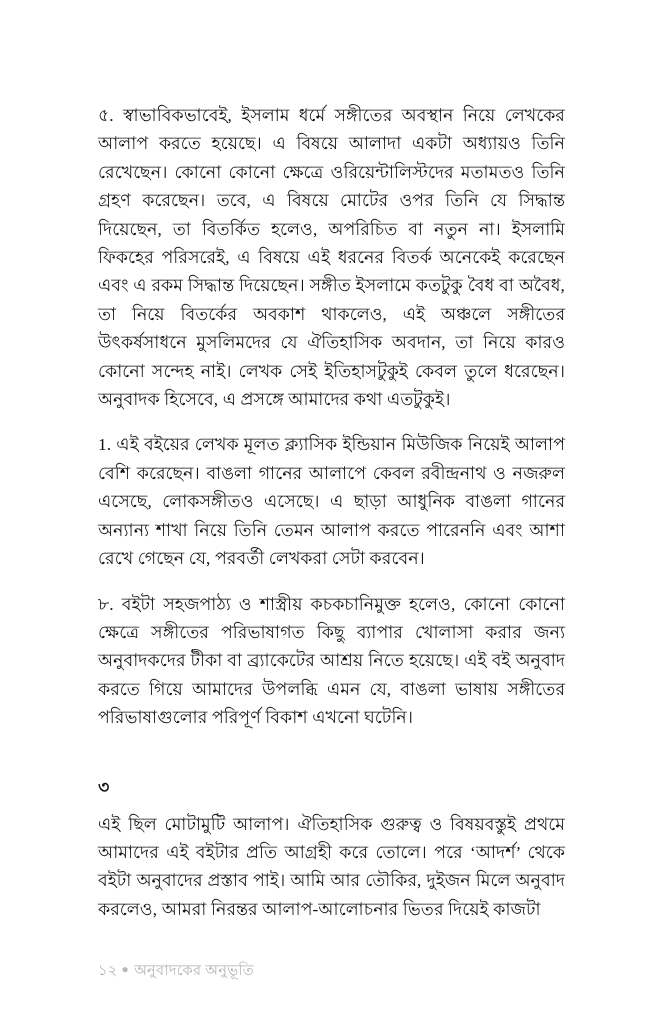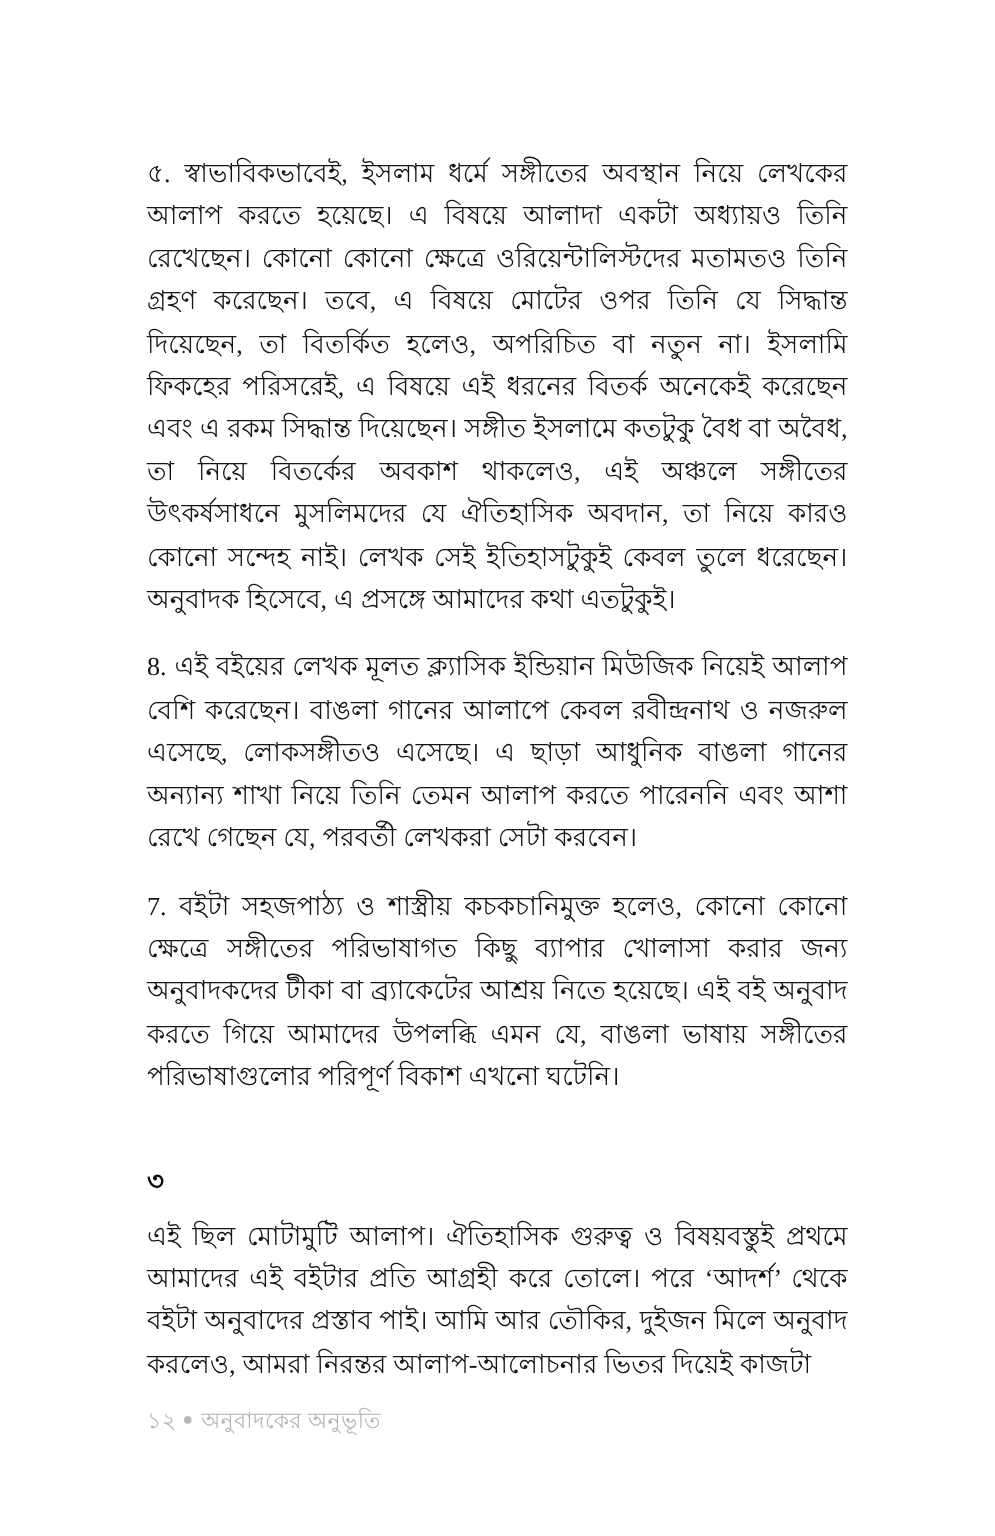--- a/index.html
+++ b/index.html
@@ -52,21 +52,21 @@
     color: #0d0d0d;
     text-align: left;
     letter-spacing: 0.2px;
   }
   .para-closing {
     margin-bottom: 0;
   }
   .footer {
     position: absolute;
     left: 98px;
-    bottom: 66px;
+    bottom: 44px;
     width: 467px;
     font-size: 14.6px;
     line-height: 20px;
     color: #b4b4b4;
     letter-spacing: 0.3px;
     white-space: nowrap;
   }
   .footer-page-number {
     color: #b4b4b4;
   }
@@ -83,24 +83,24 @@
 </style>
 </head>
 <body>
 
 <div class="page">
 
   <div class="text-column">
 
     <p class="para">৫. স্বাভাবিকভাবেই, ইসলাম ধর্মে সঙ্গীতের অবস্থান নিয়ে লেখকের আলাপ করতে হয়েছে। এ বিষয়ে আলাদা একটা অধ্যায়ও তিনি রেখেছেন। কোনো কোনো ক্ষেত্রে ওরিয়েন্টালিস্টদের মতামতও তিনি গ্রহণ করেছেন। তবে, এ বিষয়ে মোটের ওপর তিনি যে সিদ্ধান্ত দিয়েছেন, তা বিতর্কিত হলেও, অপরিচিত বা নতুন না। ইসলামি ফিকহের পরিসরেই, এ বিষয়ে এই ধরনের বিতর্ক অনেকেই করেছেন এবং এ রকম সিদ্ধান্ত দিয়েছেন। সঙ্গীত ইসলামে কতটুকু বৈধ বা অবৈধ, তা নিয়ে বিতর্কের অবকাশ থাকলেও, এই অঞ্চলে সঙ্গীতের উৎকর্ষসাধনে মুসলিমদের যে ঐতিহাসিক অবদান, তা নিয়ে কারও কোনো সন্দেহ নাই। লেখক সেই ইতিহাসটুকুই কেবল তুলে ধরেছেন। অনুবাদক হিসেবে, এ প্রসঙ্গে আমাদের কথা এতটুকুই।</p>
 
-    <p class="para">8. এই বইয়ের লেখক মূলত ক্ল্যাসিক ইন্ডিয়ান মিউজিক নিয়েই আলাপ বেশি করেছেন। বাঙলা গানের আলাপে কেবল রবীন্দ্রনাথ ও নজরুল এসেছে, লোকসঙ্গীতও এসেছে। এ ছাড়া আধুনিক বাঙলা গানের অন্যান্য শাখা নিয়ে তিনি তেমন আলাপ করতে পারেননি এবং আশা রেখে গেছেন যে, পরবর্তী লেখকরা সেটা করবেন।</p>
+    <p class="para">1. এই বইয়ের লেখক মূলত ক্ল্যাসিক ইন্ডিয়ান মিউজিক নিয়েই আলাপ বেশি করেছেন। বাঙলা গানের আলাপে কেবল রবীন্দ্রনাথ ও নজরুল এসেছে, লোকসঙ্গীতও এসেছে। এ ছাড়া আধুনিক বাঙলা গানের অন্যান্য শাখা নিয়ে তিনি তেমন আলাপ করতে পারেননি এবং আশা রেখে গেছেন যে, পরবর্তী লেখকরা সেটা করবেন।</p>
 
 
-    <p class="para">7. বইটা সহজপাঠ্য ও শাস্ত্রীয় কচকচানিমুক্ত হলেও, কোনো কোনো ক্ষেত্রে সঙ্গীতের পরিভাষাগত কিছু ব্যাপার খোলাসা করার জন্য অনুবাদকদের টীকা বা ব্র্যাকেটের আশ্রয় নিতে হয়েছে। এই বই অনুবাদ করতে গিয়ে আমাদের উপলব্ধি এমন যে, বাঙলা ভাষায় সঙ্গীতের পরিভাষাগুলোর পরিপূর্ণ বিকাশ এখনো ঘটেনি।</p>
+    <p class="para">৮. বইটা সহজপাঠ্য ও শাস্ত্রীয় কচকচানিমুক্ত হলেও, কোনো কোনো ক্ষেত্রে সঙ্গীতের পরিভাষাগত কিছু ব্যাপার খোলাসা করার জন্য অনুবাদকদের টীকা বা ব্র্যাকেটের আশ্রয় নিতে হয়েছে। এই বই অনুবাদ করতে গিয়ে আমাদের উপলব্ধি এমন যে, বাঙলা ভাষায় সঙ্গীতের পরিভাষাগুলোর পরিপূর্ণ বিকাশ এখনো ঘটেনি।</p>
 
     <div class="section-break">
       <div class="section-number">৩</div>
     </div>
 
     <p class="para para-closing">এই ছিল মোটামুটি আলাপ। ঐতিহাসিক গুরুত্ব ও বিষয়বস্তুই প্রথমে আমাদের এই বইটার প্রতি আগ্রহী করে তোলে। পরে ‘আদর্শ’ থেকে বইটা অনুবাদের প্রস্তাব পাই। আমি আর তৌকির, দুইজন মিলে অনুবাদ করলেও, আমরা নিরন্তর আলাপ-আলোচনার ভিতর দিয়েই কাজটা</p>
 
   </div>
 
   <div class="footer">

